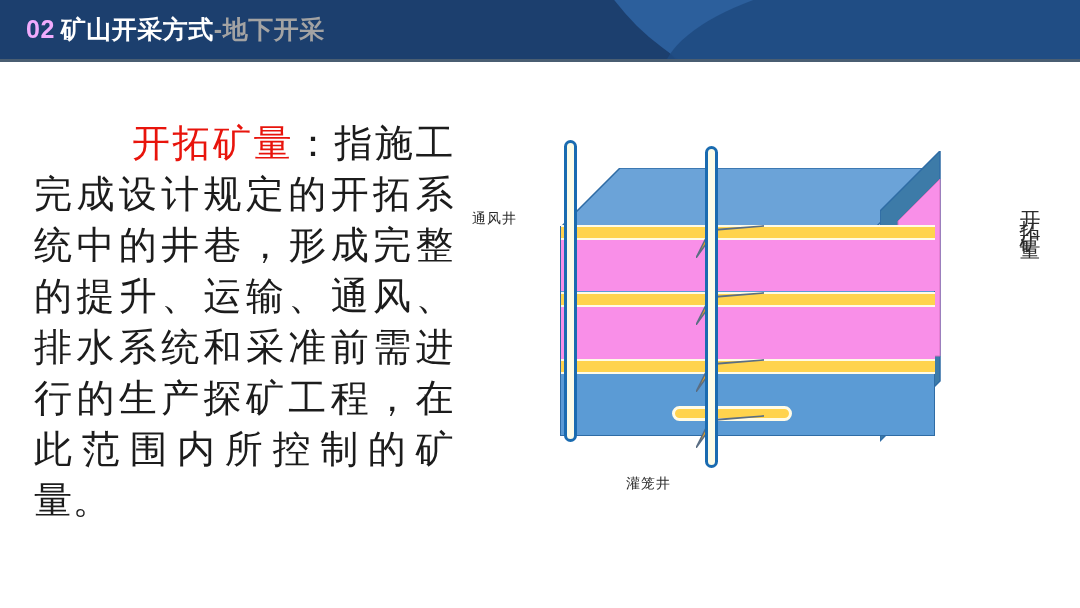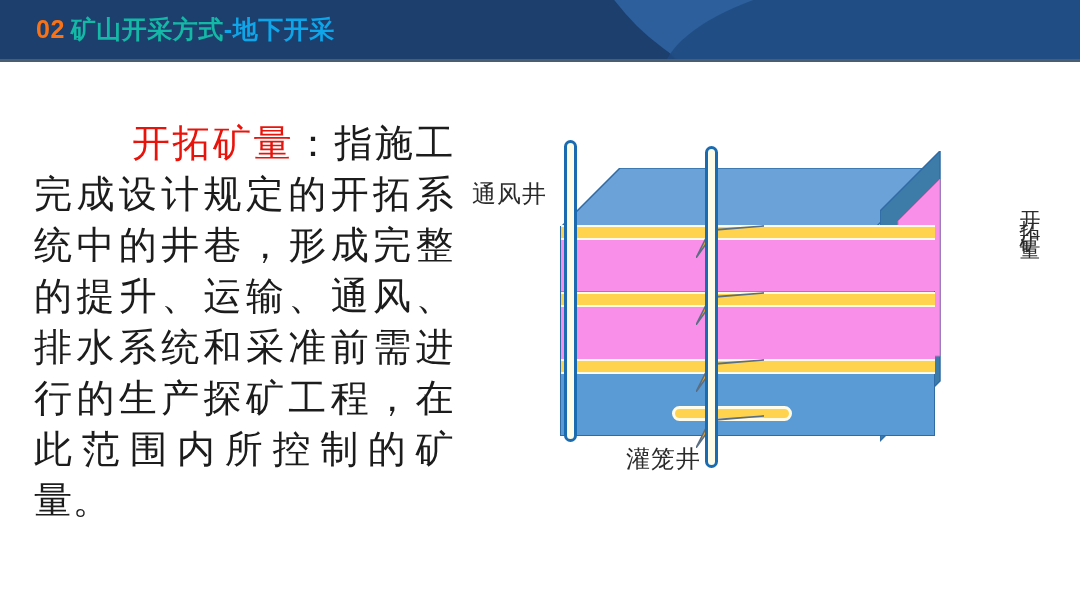--- a/index.html
+++ b/index.html
@@ -42,23 +42,23 @@
     opacity:.55;
   }
   #header-title{
     position:absolute;left:26px;top:6px;
     font-size:25px;font-weight:bold;
     letter-spacing:.5px;
     white-space:nowrap;
     z-index:5;
     line-height:46px;
   }
-  #header-title .num{color:#f97316;margin-right:6px;margin-left:10px;}
-  #header-title .white{color:#14b8a6;}
-  #header-title .yellow{color:#0ea5e9;}
+  #header-title .num{color:#f0abfc;margin-right:6px;}
+  #header-title .white{color:#ffffff;}
+  #header-title .yellow{color:#a3a3a3;}
   #header-rule{
     position:absolute;left:0;top:59px;width:1080px;height:3px;
     background:#4a5e72;
   }
 
   
   #body-text{
     position:absolute;left:34px;top:118px;width:420px;
     font-size:38px;line-height:51px;
     color:#1c1c1c;
@@ -122,23 +122,24 @@
     background:#fcfce9;
     border:3px solid #1a6bb0;
     box-sizing:border-box;
   }
   .shaft.vent{left:104px;top:44px;height:302px;border-radius:7px 7px 7px 7px;}
   .shaft.cage{left:245px;top:50px;height:322px;border-radius:7px;}
 
   
   .lbl{
     position:absolute;
-    font-size:24px;color:#2b2b2b;
+    font-size:14px;color:#2b2b2b;
     white-space:nowrap;
     letter-spacing:1px;
+    margin-top:32px;
   }
   #lbl-vent{left:12px;top:82px;}
   #lbl-cage{left:166px;top:347px;}
   #lbl-right{
     position:absolute;left:560px;top:98px;
     font-size:21px;color:#2b2b2b;
     writing-mode:vertical-rl;
     letter-spacing:10px;
     line-height:1;
   }

